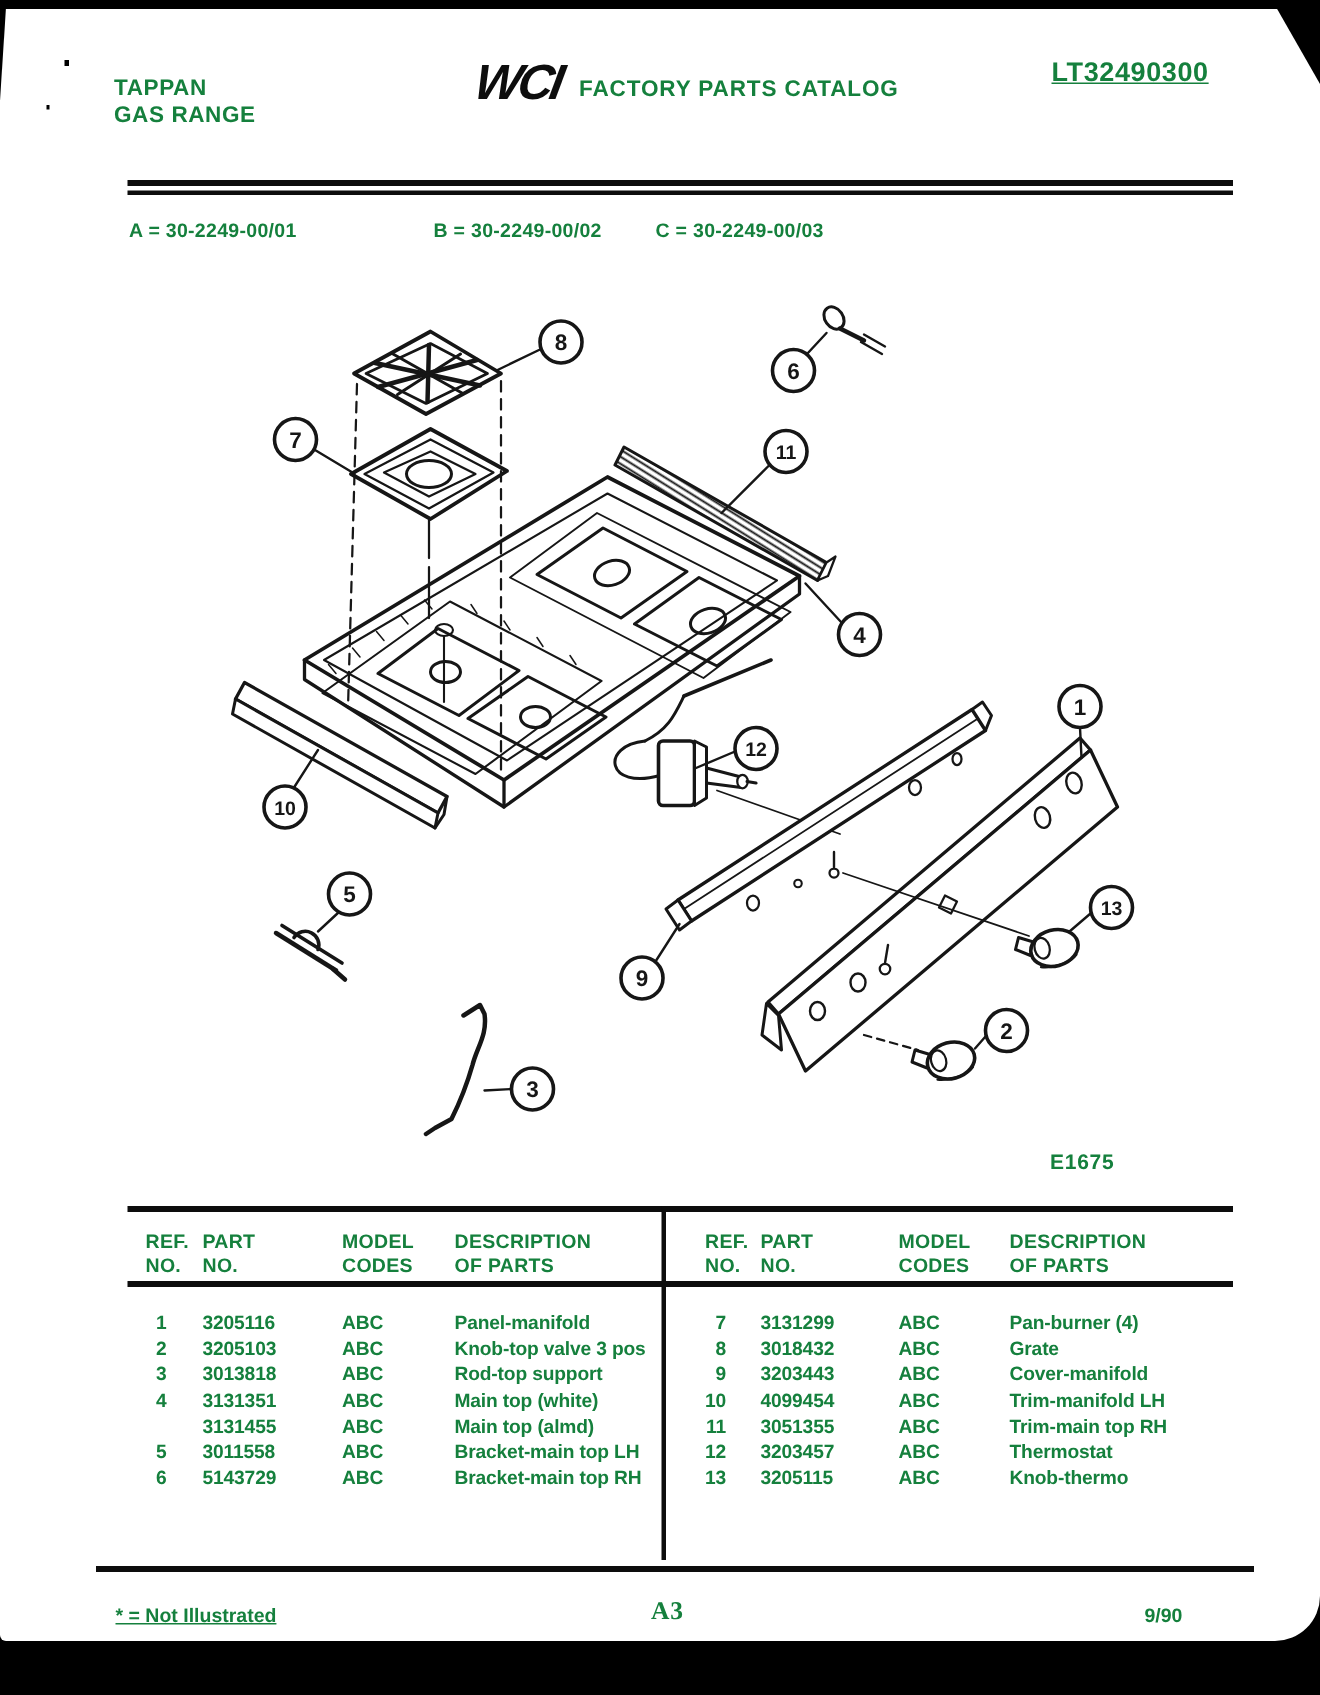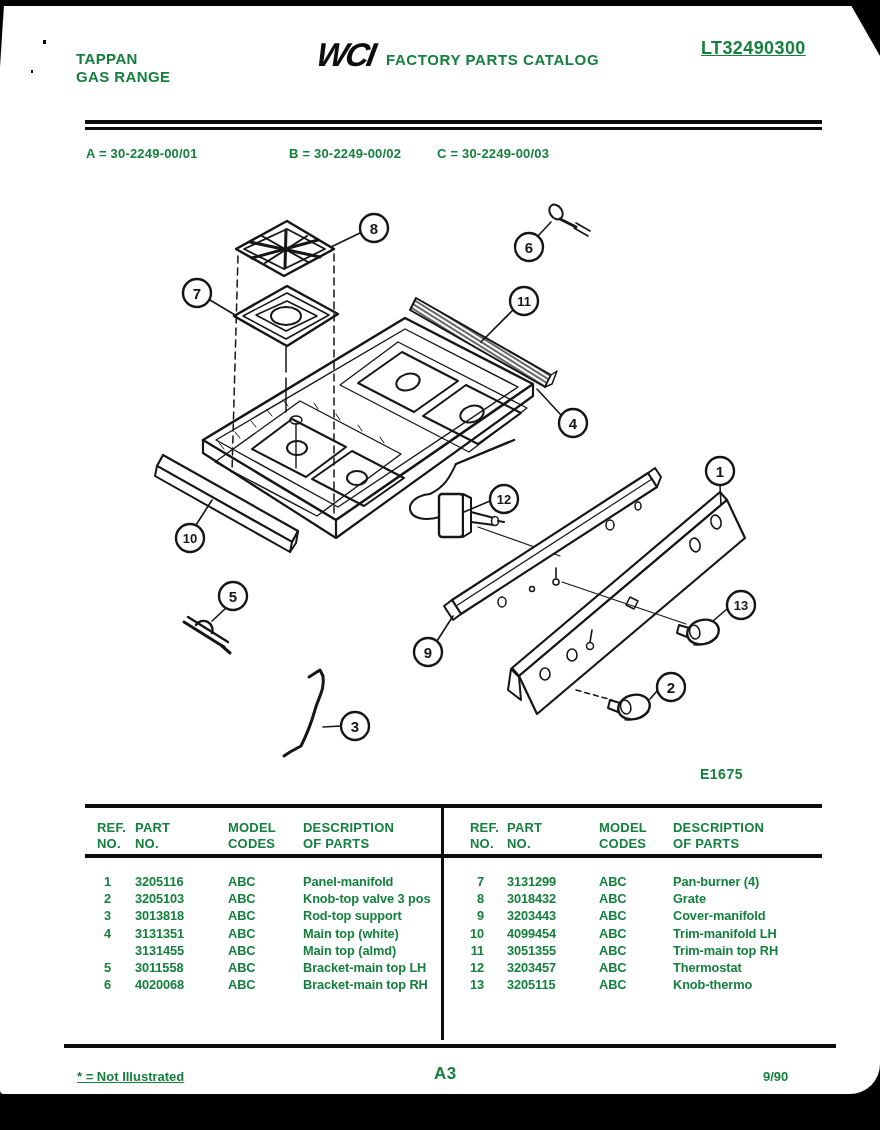--- a/index.html
+++ b/index.html
@@ -24,21 +24,21 @@
   .thead{display:grid;top:820px;font-size:13px;line-height:16px;letter-spacing:.2px;}
   .thead-l{left:97px;grid-template-columns:38px 93px 75px auto;}
   .thead-r{left:470px;grid-template-columns:37px 92px 74px auto;}
   .rows{display:grid;top:873px;font-size:12.8px;line-height:17.2px;letter-spacing:-.1px;white-space:nowrap;}
   .rows-l{left:97px;grid-template-columns:38px 93px 75px 134px;}
   .rows-r{left:461px;grid-template-columns:46px 92px 74px 150px;}
   .c-ref{text-align:right;padding-right:24px;}
   .rows-r .c-ref{padding-right:23px;}
   
   .foot-note{left:77px;top:1069px;font-size:13px;text-decoration:underline;}
-  .foot-page{left:434px;top:1064px;font-size:17px;letter-spacing:.5px;}
+  .foot-page{left:434px;top:1064px;font-size:17px;letter-spacing:.5px;font-family:Liberation Serif, serif;}
   .foot-date{left:763px;top:1069px;font-size:13px;}
   
   .scan-top{left:0;top:0;width:880px;height:6px;background:#000;}
   .scan-wedge{right:0;top:0;width:0;height:0;border-top:56px solid #000;border-left:32px solid transparent;}
   .scan-left{left:0;top:5px;width:4px;height:62px;background:#000;clip-path:polygon(0 0,100% 0,0 100%);}
   .speck{background:#000;}
 </style>
 </head>
 <body>
 
@@ -351,21 +351,21 @@
       <span>Main top (white)</span>
     <span class="c-ref"></span>
       <span>3131455</span>
       <span>ABC</span>
       <span>Main top (almd)</span>
     <span class="c-ref">5</span>
       <span>3011558</span>
       <span>ABC</span>
       <span>Bracket-main top LH</span>
     <span class="c-ref">6</span>
-      <span>4020068</span>
+      <span>5143729</span>
       <span>ABC</span>
       <span>Bracket-main top RH</span>
   </div>
 
   <div class="abs b rows rows-r">
     <span class="c-ref">7</span>
       <span>3131299</span>
       <span>ABC</span>
       <span>Pan-burner (4)</span>
     <span class="c-ref">8</span>

